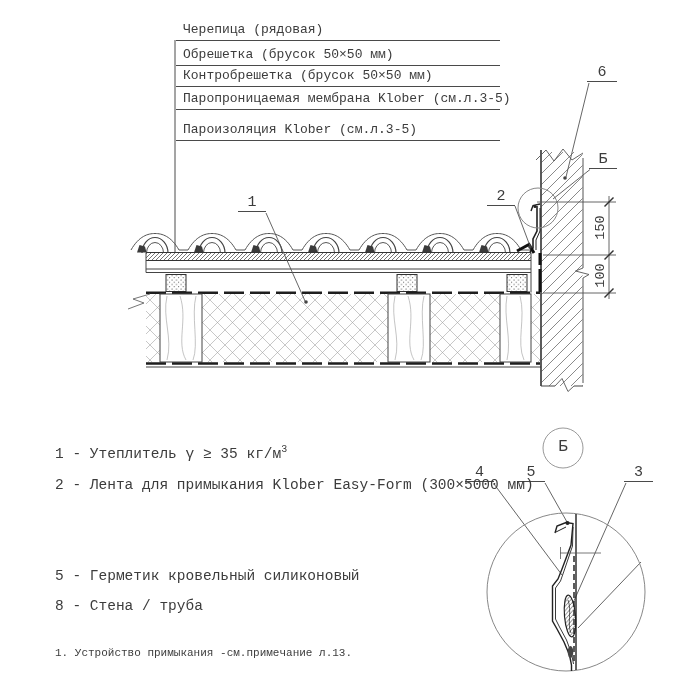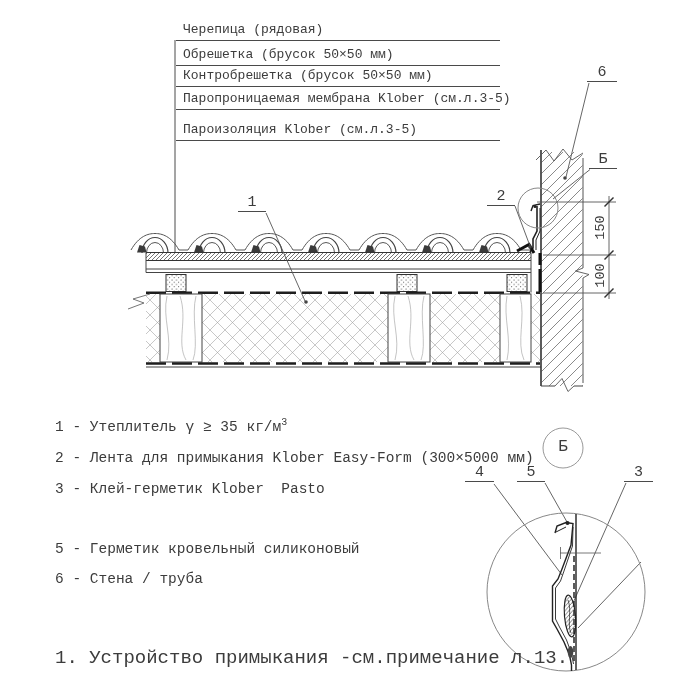--- a/index.html
+++ b/index.html
@@ -7,23 +7,23 @@
           font-family:Liberation Mono, monospace;color:#3d3d3d;padding-left:32px;}
   svg.draw{position:absolute;left:0;top:0;}
   .layer-label{position:absolute;left:176px;width:317px;height:22px;line-height:23px;
                padding-left:7px;font-size:13px;border-bottom:1px solid #4a4a4a;
                white-space:nowrap;color:#3c3c3c;}
   .co{position:absolute;text-align:center;font-size:15px;color:#3c3c3c;
       border-bottom:1px solid #4a4a4a;height:17px;line-height:17px;}
   .dim{position:absolute;width:40px;text-align:center;font-size:13.5px;color:#3c3c3c;
        transform:rotate(-90deg);}
   .badge-letter{position:absolute;text-align:center;font-size:16px;color:#3c3c3c;width:30px;}
-  .legend-row{position:absolute;left:55px;font-size:14.5px;color:#3c3c3c;white-space:pre;}
+  .legend-row{position:absolute;left:55px;font-size:14.5px;color:#3c3c3c;white-space:pre;margin-top:27px;}
   .legend-row sup{font-size:10px;}
-  .note{position:absolute;left:55px;font-size:19px;color:#3c3c3c;}
+  .note{position:absolute;left:55px;font-size:11px;color:#3c3c3c;}
 </style>
 </head>
 <body>
 
 <div class="canvas">
 
   <svg class="draw" width="700" height="700" viewBox="0 0 700 700">
     <defs>
       <pattern id="hwall" width="11" height="11" patternUnits="userSpaceOnUse">
         <path d="M0,11 L11,0" stroke="#7d7d7d" stroke-width="0.9" fill="none"></path>
@@ -186,19 +186,18 @@
   <div class="co" style="left:517px;top:464px;width:28px">5</div>
   <div class="co" style="left:624px;top:464px;width:29px">3</div>
 
   <div class="dim" style="left:580px;top:220px">150</div>
   <div class="dim" style="left:580px;top:268px">100</div>
 
   <div class="badge-letter" style="left:548px;top:438px">Б</div>
 
   <div class="legend-row" style="top:417px"><span>1 - Утеплитель γ ≥ 35 кг/м</span><sup>3</sup></div>
   <div class="legend-row" style="top:448px"><span>2 - Лента для примыкания Klober Easy-Form (300×5000 мм)</span><sup></sup></div>
-  <div class="legend-row" style="top:479px"><span>3 - Клей-герметик Klober  Pasto</span><sup></sup></div>
   <div class="legend-row" style="top:539px"><span>5 - Герметик кровельный силиконовый</span><sup></sup></div>
-  <div class="legend-row" style="top:569px"><span>6 - Стена / труба</span><sup></sup></div>
+  <div class="legend-row" style="top:569px"><span>8 - Стена / труба</span><sup></sup></div>
 
   <div class="note" style="top:647px">1. Устройство примыкания -см.примечание л.13.</div>
 
 </div>
 
 </body></html>

